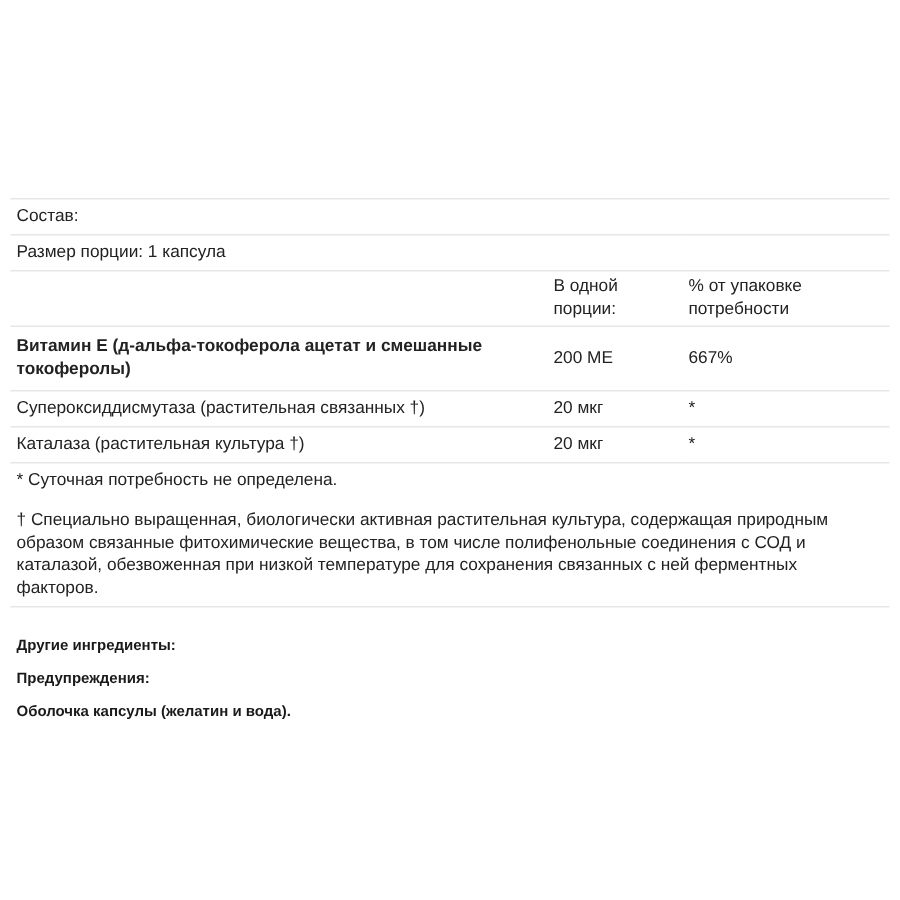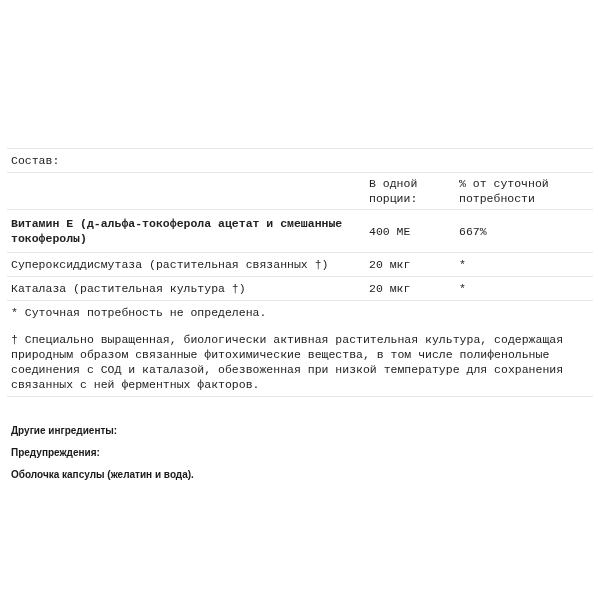--- a/index.html
+++ b/index.html
@@ -12,24 +12,23 @@
     }
     body {
       font-family: "Liberation Sans", sans-serif;
       font-size: 11.5px;
       color: #222222;
       position: relative;
     }
     .facts {
       position: absolute;
       left: 7px;
-      top: 148px;
+      top: 132px;
       width: 586px;
       border-collapse: collapse;
-      font-family: Liberation Mono, monospace;
     }
     .facts td {
       border-top: 1px solid #e6e6e6;
       padding: 0 4px;
       vertical-align: middle;
       line-height: 15px;
     }
     .facts tr.last td { border-bottom: 1px solid #e6e6e6; }
     .facts td.c1 { width: 350px; }
     .facts td.c2 { width: 82px; }
@@ -55,28 +54,31 @@
     .other div { height: 22px; line-height: 14px; }
   </style>
 </head>
 <body>
 
 <table class="facts">
   <tbody>
       <tr class="row-simple">
     <td colspan="3">Состав:</td>
   </tr>
+  <tr class="row-simple">
+    <td colspan="3">Размер порции: 1 капсула</td>
+  </tr>
   <tr class="row-header">
     <td class="c1"></td>
     <td class="c2">В одной порции:</td>
-    <td class="c3">% от суточной потребности</td>
+    <td class="c3">% от упаковке потребности</td>
   </tr>
   <tr class="row-vit">
     <td class="c1 bold">Витамин E (д-альфа-токоферола ацетат и смешанные токоферолы)</td>
-    <td class="c2">400 МЕ</td>
+    <td class="c2">200 МЕ</td>
     <td class="c3">667%</td>
   </tr>
   <tr class="row-sub">
     <td class="c1">Супероксиддисмутаза (растительная связанных †)</td>
     <td class="c2">20 мкг</td>
     <td class="c3">*</td>
   </tr>
   <tr class="row-sub">
     <td class="c1">Каталаза (растительная культура †)</td>
     <td class="c2">20 мкг</td>

